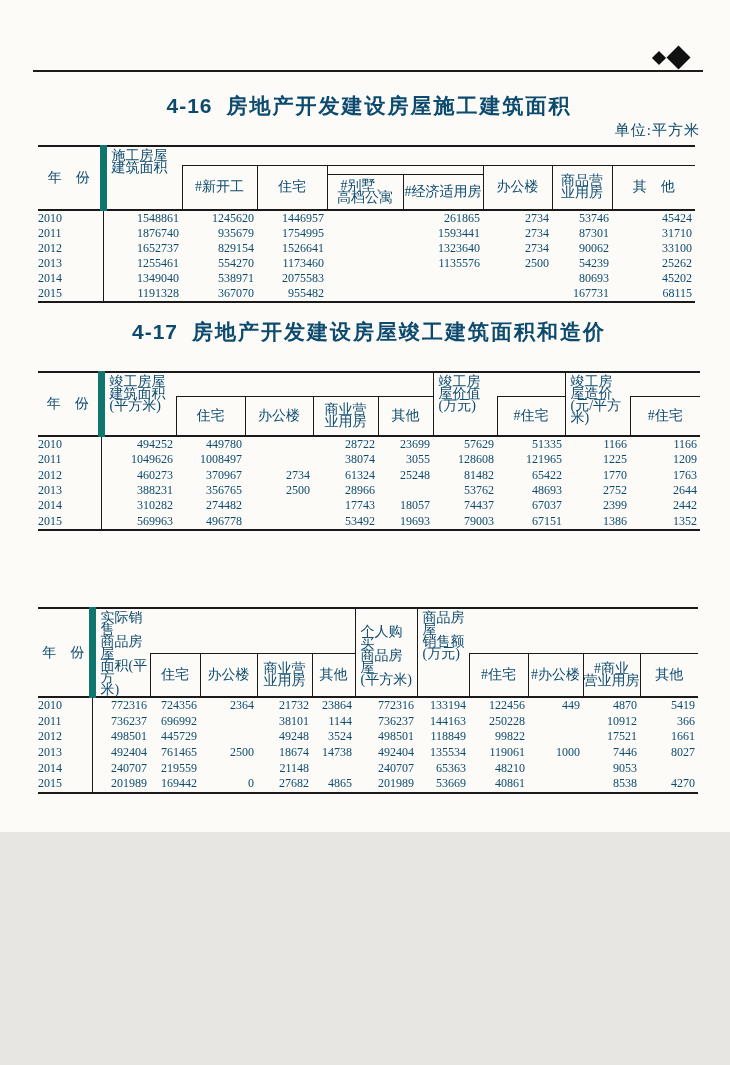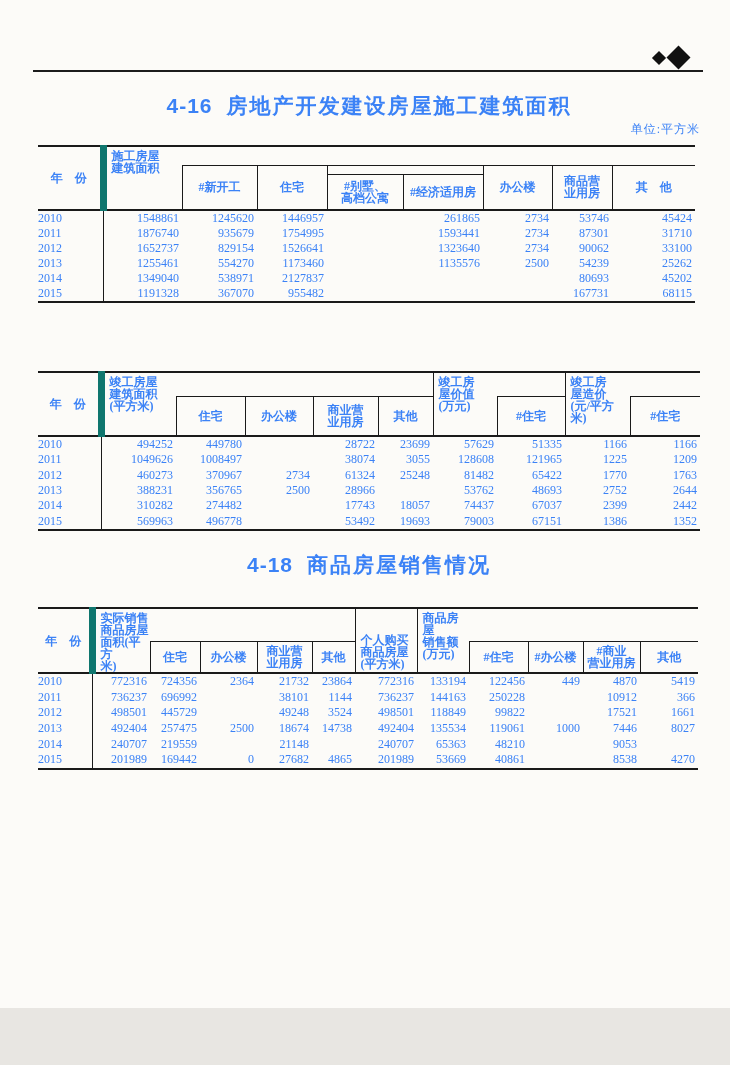--- a/index.html
+++ b/index.html
@@ -1,42 +1,42 @@
 <!DOCTYPE html>
 <html><head>
 <meta charset="utf-8">
 <style>
   html,body{margin:0;padding:0;}
   body{background:#e8e6e2;}
   .page{
-    position:relative;width:730px;height:1008px;
+    position:relative;width:730px;height:832px;
     background:#fcfbf8;overflow:hidden;
     font-family:"Liberation Serif","DejaVu Serif",serif;
-    color:#3b82f6;
+    color:#0c4a6e;
   }
   .top-rule{position:absolute;left:33px;top:70px;width:670px;height:2px;background:#1c1c1c;}
   .ornament{position:absolute;top:44px;right:36px;width:40px;height:28px;}
   .diamond{position:absolute;background:#111;transform:rotate(45deg);}
   .diamond.small{width:10px;height:10px;left:0;top:9px;}
   .diamond.large{width:17px;height:17px;left:16px;top:5px;}
 
   .tbl-title{
     position:absolute;left:38px;width:662px;text-align:center;
     font-family:"Liberation Sans","DejaVu Sans",sans-serif;
     font-weight:bold;font-size:21px;letter-spacing:2px;white-space:nowrap;
   }
   .tbl-title .no{margin-right:14px;letter-spacing:1px;}
-  .unit-note{position:absolute;right:30px;top:121px;font-size:12px;letter-spacing:1px;}
+  .unit-note{position:absolute;right:30px;top:121px;font-size:15px;letter-spacing:1px;}
 
   table.stat{
     position:absolute;left:38px;border-collapse:collapse;table-layout:fixed;
     border-top:2px solid #1a1a1a;border-bottom:2px solid #1a1a1a;
   }
   table.stat th{
-    font-weight:bold;font-size:12px;line-height:12px;
+    font-weight:normal;font-size:14px;line-height:12px;
     text-align:center;vertical-align:middle;padding:0;
     white-space:pre-line;overflow:hidden;
   }
   table.stat th.topcell{text-align:left;vertical-align:top;padding:3px 1px 0 5px;}
   table.stat th.stub{border-right:7px solid #0f766e;}
   table.stat th.box{border:1px solid #1a1a1a;}
   table.stat th.box-nr{border:1px solid #1a1a1a;border-right:none;}
   table.stat th.sp-b{border-bottom:1px solid #1a1a1a;}
   table.stat th.vl{border-left:1px solid #1a1a1a;}
   table.stat th.vlr{border-left:1px solid #1a1a1a;border-right:1px solid #1a1a1a;}
@@ -147,41 +147,44 @@
           <td class="val"></td>
           <td class="val">1135576</td>
           <td class="val">2500</td>
           <td class="val">54239</td>
           <td class="val">25262</td>
         </tr>
         <tr>
           <td class="year">2014</td>
           <td class="val">1349040</td>
           <td class="val">538971</td>
-          <td class="val">2127837</td>
+          <td class="val">2075583</td>
           <td class="val"></td>
           <td class="val"></td>
           <td class="val"></td>
           <td class="val">80693</td>
           <td class="val">45202</td>
         </tr>
         <tr>
           <td class="year">2015</td>
           <td class="val">1191328</td>
           <td class="val">367070</td>
           <td class="val">955482</td>
           <td class="val"></td>
           <td class="val"></td>
           <td class="val"></td>
           <td class="val">167731</td>
           <td class="val">68115</td>
         </tr>
       </tbody>
   </table>
 
+  <div class="tbl-title" style="top:318px;">
+    <span class="no">4-17</span><span>房地产开发建设房屋竣工建筑面积和造价</span>
+  </div>
 
   <table class="stat" id="t17" style="top:371px;width:662px;">
     <colgroup>
       <col style="width:63px">
         <col style="width:75px">
         <col style="width:69px">
       <col style="width:68px">
         <col style="width:65px">
         <col style="width:55px">
       <col style="width:64px">
@@ -284,23 +287,20 @@
           <td class="val">53492</td>
           <td class="val">19693</td>
           <td class="val">79003</td>
           <td class="val">67151</td>
           <td class="val">1386</td>
           <td class="val">1352</td>
         </tr>
       </tbody>
   </table>
 
-  <div class="tbl-title" style="top:551px;">
-    <span class="no">4-18</span><span>商品房屋销售情况</span>
-  </div>
 
   <table class="stat" id="t18" style="top:607px;width:660px;">
     <colgroup>
       <col style="width:54px">
         <col style="width:58px">
         <col style="width:50px">
       <col style="width:57px">
         <col style="width:55px">
         <col style="width:43px">
       <col style="width:62px">
@@ -311,21 +311,21 @@
         <col style="width:58px">
     </colgroup>
     <thead>
       <tr style="height:33px;">
         <th rowspan="2" class="stub">年　份</th>
         <th rowspan="2" class="topcell">实际销售
 商品房屋
 面积(平方
 米)</th>
         <th colspan="4" class="sp-b"></th>
-        <th rowspan="2" class="topcell vlr" style="padding-top:25px;">个人购买
+        <th rowspan="2" class="topcell vlr" style="padding-top:17px;">个人购买
 商品房屋
 (平方米)</th>
         <th rowspan="2" class="topcell">商品房屋
 销售额
 (万元)</th>
         <th colspan="4" class="sp-b"></th>
       </tr>
       <tr style="height:32px;">
         <th class="box">住宅</th>
         <th class="box">办公楼</th>
@@ -378,21 +378,21 @@
           <td class="val">498501</td>
           <td class="val">118849</td>
           <td class="val">99822</td>
           <td class="val"></td>
           <td class="val">17521</td>
           <td class="val">1661</td>
         </tr>
         <tr>
           <td class="year">2013</td>
           <td class="val">492404</td>
-          <td class="val">257475</td>
+          <td class="val">761465</td>
           <td class="val">2500</td>
           <td class="val">18674</td>
           <td class="val">14738</td>
           <td class="val">492404</td>
           <td class="val">135534</td>
           <td class="val">119061</td>
           <td class="val">1000</td>
           <td class="val">7446</td>
           <td class="val">8027</td>
         </tr>

